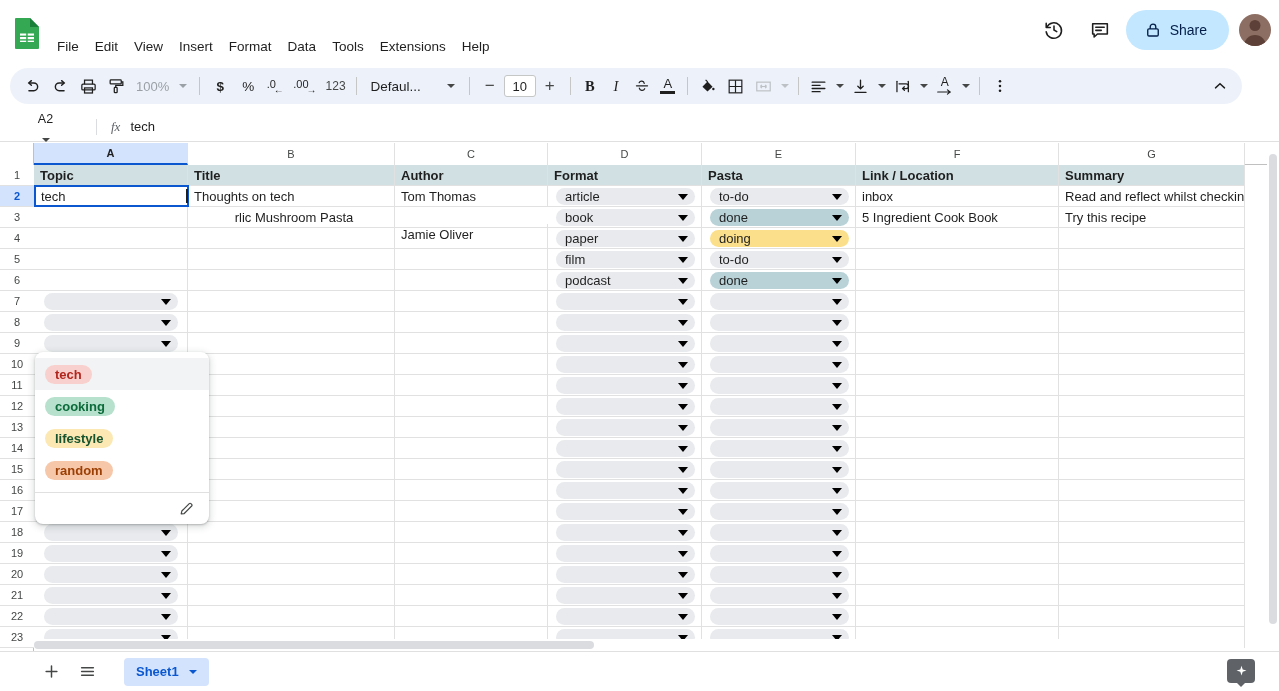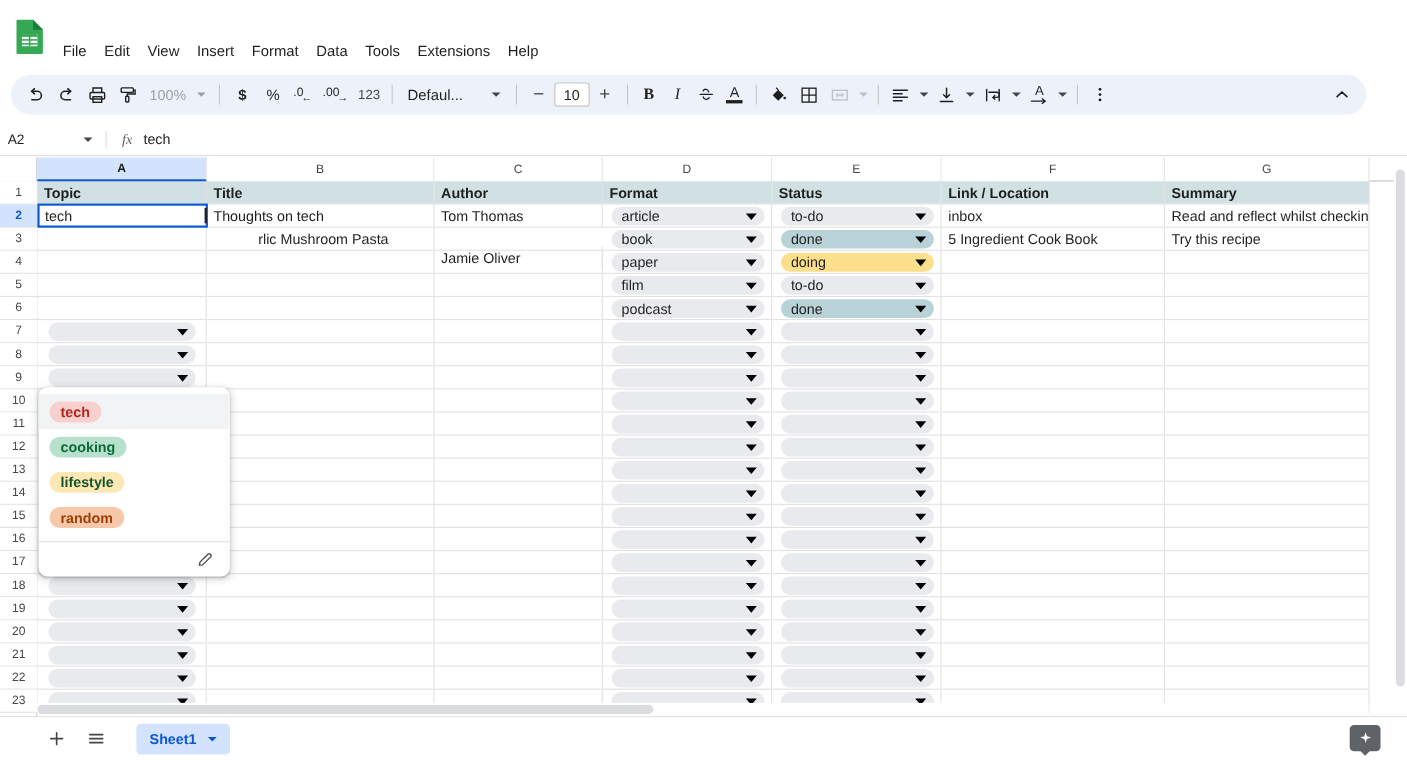--- a/index.html
+++ b/index.html
@@ -111,21 +111,21 @@
 
   
   .formulabar {
     position: absolute; left: 0; top: 112px; width: 1279px; height: 30px;
     background: #fff; display: flex; align-items: center;
     border-bottom: 1px solid #e0e0e0;
   }
   .namebox {
     width: 96px; height: 30px; display: flex; align-items: center;
     padding-left: 7px; font-size: 12.5px; color: #1f1f1f; cursor: text;
-    justify-content: space-between; padding-right: 12px;
+    justify-content: space-between; padding-right: 12px; flex-direction: column;
   }
   .fx-sep { width: 1px; height: 16px; background: #dadce0; }
   .fx-label {
     font-size: 13px; color: #5f6368; font-style: italic;
     padding: 0 10px 0 14px; font-family: "Liberation Serif", serif;
     cursor: default;
   }
   .fx-input {
     flex: 1; font-size: 13px; color: #1f1f1f; border: none; outline: none;
     font-family: "Liberation Sans", sans-serif; background: transparent;
@@ -299,20 +299,45 @@
     <span class="menu-item">Edit</span>
     <span class="menu-item">View</span>
     <span class="menu-item">Insert</span>
     <span class="menu-item">Format</span>
     <span class="menu-item">Data</span>
     <span class="menu-item">Tools</span>
     <span class="menu-item">Extensions</span>
     <span class="menu-item">Help</span>
   </div>
 
+  <div class="tb-right">
+    <div class="icon-btn">
+      <svg width="22" height="22" viewBox="0 0 24 24" fill="none" stroke="#1f1f1f" stroke-width="1.7">
+        <path d="M3.5 9.2V4.8m0 4.4h4.4" stroke-linecap="round"></path>
+        <path d="M4.2 9a8.4 8.4 0 1 1-.7 5" stroke-linecap="round"></path>
+        <path d="M12 7.6V12l3 1.8" stroke-linecap="round"></path>
+      </svg>
+    </div>
+    <div class="icon-btn">
+      <svg width="22" height="22" viewBox="0 0 24 24" fill="none" stroke="#1f1f1f" stroke-width="1.7">
+        <path d="M4 5.2h16v11.2H9.2L5.6 19.6v-3.2H4z" stroke-linejoin="round"></path>
+        <path d="M7.4 9h9.2M7.4 12.4h6" stroke-linecap="round"></path>
+      </svg>
+    </div>
+    <button class="share-btn">
+      <span style="display:flex;">
+        <svg width="18" height="18" viewBox="0 0 24 24" fill="none" stroke="#041e49" stroke-width="1.8">
+          <rect x="5" y="10.5" width="14" height="9.5" rx="1.6"></rect>
+          <path d="M8.3 10.5V7.8a3.7 3.7 0 0 1 7.4 0v2.7"></path>
+        </svg>
+      </span>
+      <span>Share</span>
+    </button>
+    <div class="avatar"></div>
+  </div>
 </div>
 
 <div class="toolbar">
 
   <div class="tb-item">
     <svg width="19" height="19" viewBox="0 0 24 24" fill="none" stroke="#1f1f1f" stroke-width="1.8" stroke-linecap="round">
       <path d="M8 7.5H13.6a4.9 4.9 0 0 1 0 9.8H7.5"></path>
       <path d="M10.6 4.6L7.3 7.5l3.3 3"></path>
     </svg>
   </div>
@@ -541,21 +566,21 @@
           <div class="cell hdrcell" style="left: 154px; width: 207px;">
             <span>Title</span>
           </div>
           <div class="cell hdrcell" style="left: 361px; width: 153px;">
             <span>Author</span>
           </div>
           <div class="cell hdrcell" style="left: 514px; width: 154px;">
             <span>Format</span>
           </div>
           <div class="cell hdrcell" style="left: 668px; width: 154px;">
-            <span>Status</span>
+            <span>Pasta</span>
           </div>
           <div class="cell hdrcell" style="left: 1025px; width: 186px;">
             <span>Summary</span>
           </div>
           <div class="cell hdrcell" style="left: 822px; width: 203px;">
             <span>Link / Location</span>
           </div>
         </div>
         <div class="gridrow" style="top: 21px;">
           <div class="cell" style="left: 0px; width: 154px;"></div>

